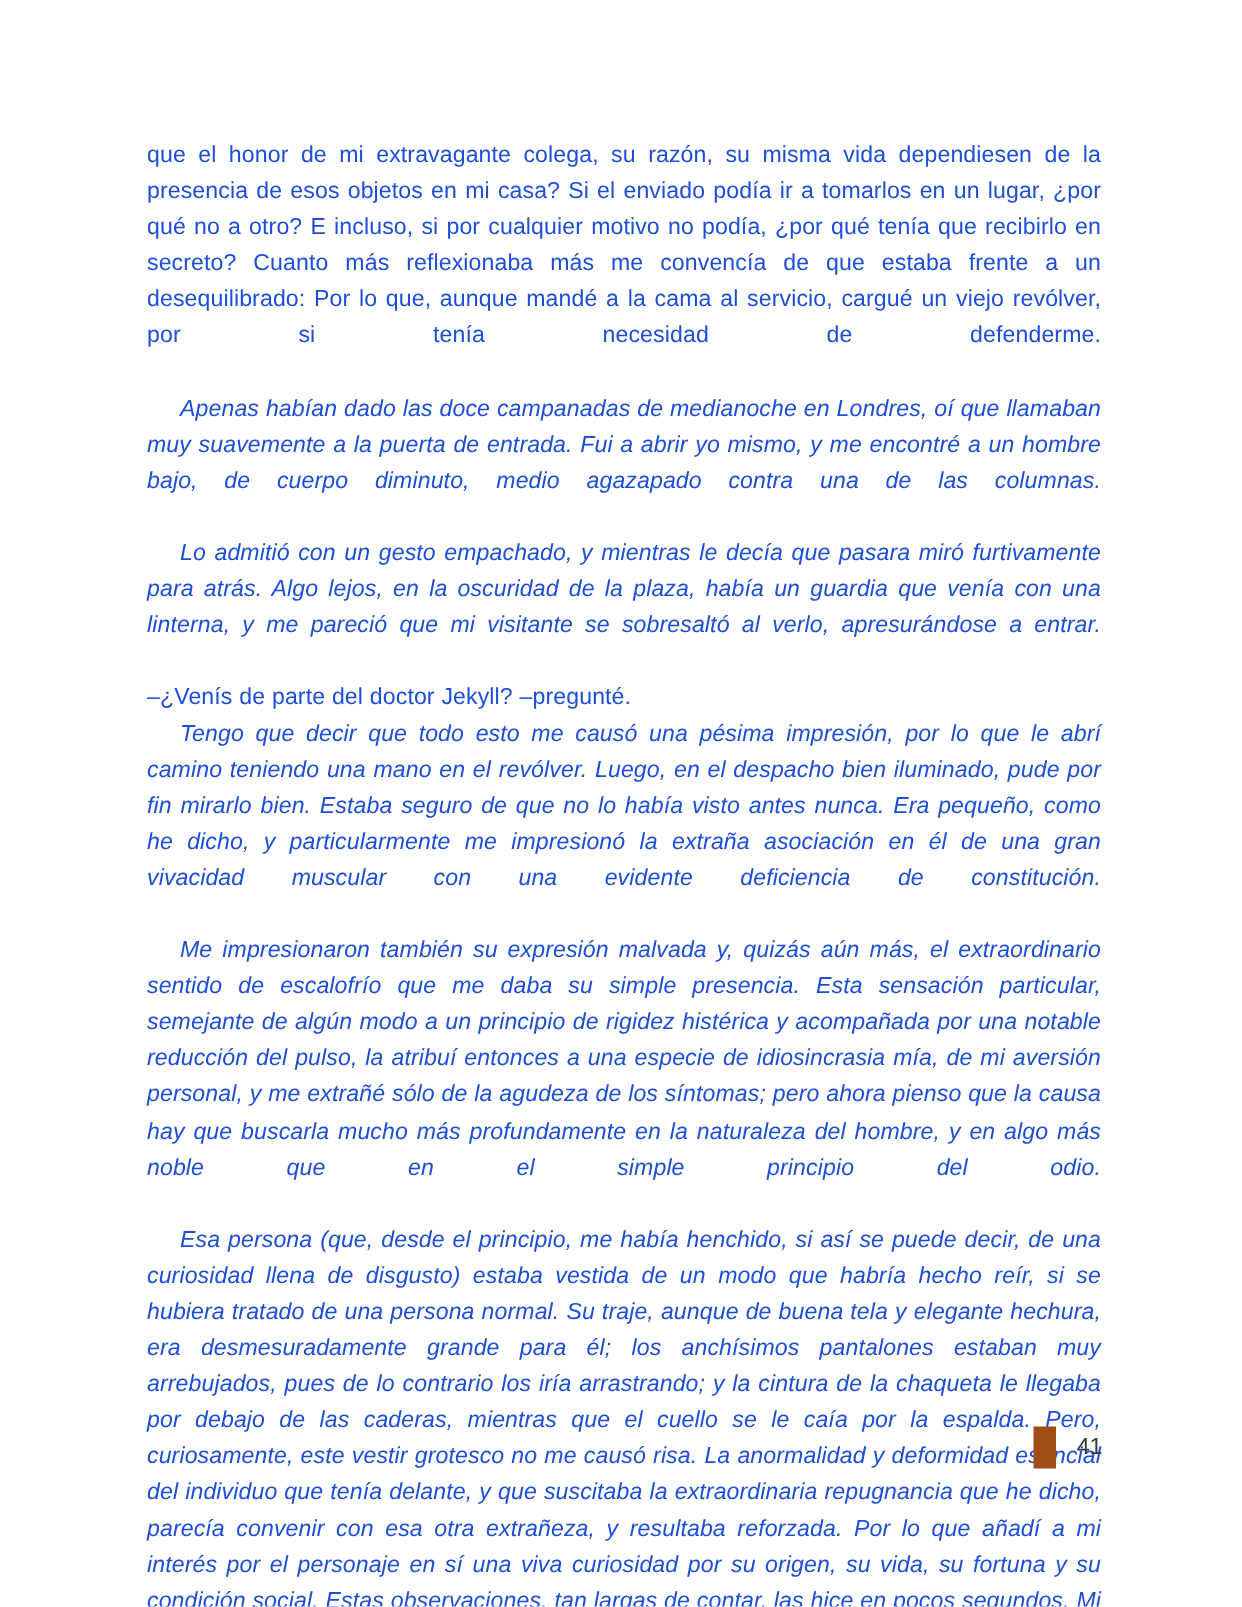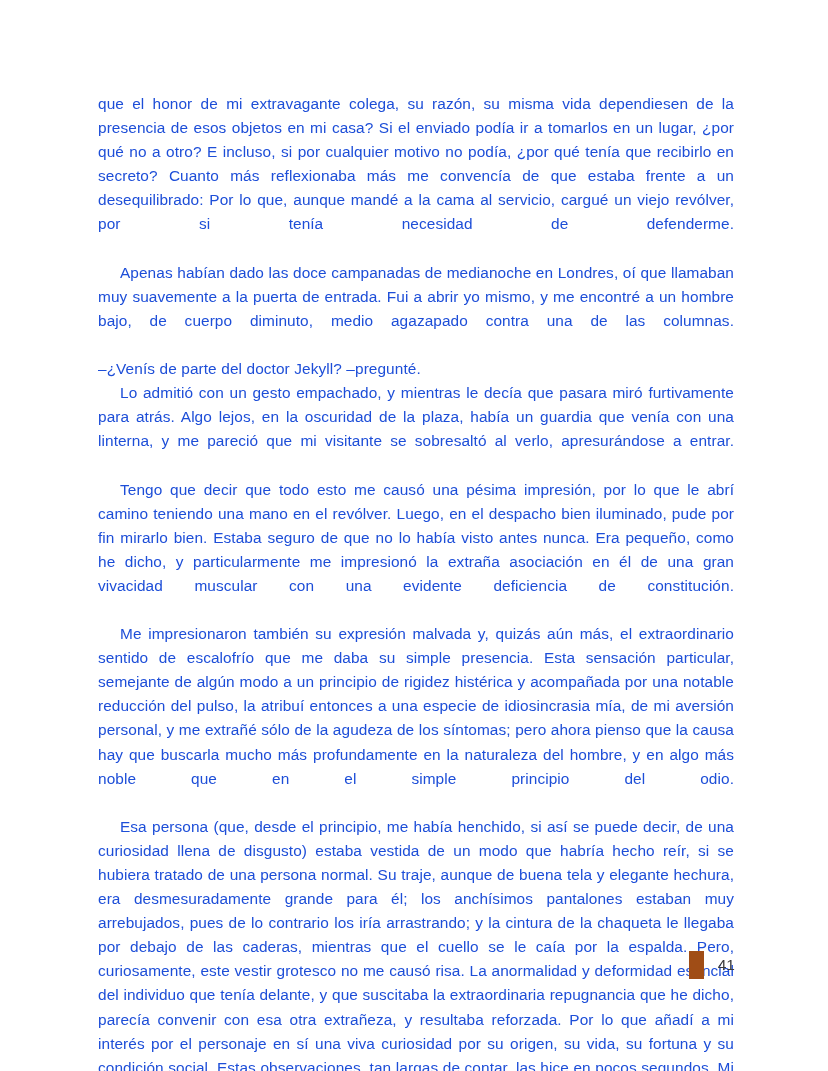--- a/index.html
+++ b/index.html
@@ -34,20 +34,21 @@
     font-size: 15.4px;
     line-height: 24.1px;
     color: #1d4ed8;
     letter-spacing: 0.005em;
     word-spacing: 0.01em;
     hyphens: none;
     -webkit-hyphens: none;
   }
   .para.indent {
     text-indent: 22px;
+    font-style: italic;
   }
   .para.no-indent {
     text-indent: 0;
   }
   .para.dialogue {
     text-indent: 0;
     text-align: left;
   }
   
   .para::after {
@@ -89,22 +90,22 @@
   }
 </style>
 </head>
 <body>
 
 <div class="page">
 
   <div class="text-column">
     <p class="para no-indent">que el honor de mi extravagante colega, su razón, su misma vida dependiesen de la presencia de esos objetos en mi casa? Si el enviado podía ir a tomarlos en un lugar, ¿por qué no a otro? E incluso, si por cualquier motivo no podía, ¿por qué tenía que recibirlo en secreto? Cuanto más reflexionaba más me convencía de que estaba frente a un desequilibrado: Por lo que, aunque mandé a la cama al servicio, cargué un viejo revólver, por si tenía necesidad de defenderme.</p>
     <p class="para indent">Apenas habían dado las doce campanadas de medianoche en Londres, oí que llamaban muy suavemente a la puerta de entrada. Fui a abrir yo mismo, y me encontré a un hombre bajo, de cuerpo diminuto, medio agazapado contra una de las columnas.</p>
+    <p class="para indent">Lo admitió con un gesto empachado, y mientras le decía que pasara miró furtivamente para atrás. Algo lejos, en la oscuridad de la plaza, había un guardia que venía con una linterna, y me pareció que mi visitante se sobresaltó al verlo, apresurándose a entrar.</p>
     <p class="para dialogue">–¿Venís de parte del doctor Jekyll? –pregunté.</p>
-    <p class="para indent">Lo admitió con un gesto empachado, y mientras le decía que pasara miró furtivamente para atrás. Algo lejos, en la oscuridad de la plaza, había un guardia que venía con una linterna, y me pareció que mi visitante se sobresaltó al verlo, apresurándose a entrar.</p>
     <p class="para indent">Tengo que decir que todo esto me causó una pésima impresión, por lo que le abrí camino teniendo una mano en el revólver. Luego, en el despacho bien iluminado, pude por fin mirarlo bien. Estaba seguro de que no lo había visto antes nunca. Era pequeño, como he dicho, y particularmente me impresionó la extraña asociación en él de una gran vivacidad muscular con una evidente deficiencia de constitución.</p>
     <p class="para indent">Me impresionaron también su expresión malvada y, quizás aún más, el extraordinario sentido de escalofrío que me daba su simple presencia. Esta sensación particular, semejante de algún modo a un principio de rigidez histérica y acompañada por una notable reducción del pulso, la atribuí entonces a una especie de idiosincrasia mía, de mi aversión personal, y me extrañé sólo de la agudeza de los síntomas; pero ahora pienso que la causa hay que buscarla mucho más profundamente en la naturaleza del hombre, y en algo más noble que en el simple principio del odio.</p>
     <p class="para indent lastline-left">Esa persona (que, desde el principio, me había henchido, si así se puede decir, de una curiosidad llena de disgusto) estaba vestida de un modo que habría hecho reír, si se hubiera tratado de una persona normal. Su traje, aunque de buena tela y elegante hechura, era desmesuradamente grande para él; los anchísimos pantalones estaban muy arrebujados, pues de lo contrario los iría arrastrando; y la cintura de la chaqueta le llegaba por debajo de las caderas, mientras que el cuello se le caía por la espalda. Pero, curiosamente, este vestir grotesco no me causó risa. La anormalidad y deformidad esencial del individuo que tenía delante, y que suscitaba la extraordinaria repugnancia que he dicho, parecía convenir con esa otra extrañeza, y resultaba reforzada. Por lo que añadí a mi interés por el personaje en sí una viva curiosidad por su origen, su vida, su fortuna y su condición social. Estas observaciones, tan largas de contar, las hice en pocos segundos. Mi visitante ardía con una ansiedad amenazadora.</p>
   </div>
 
   <div class="footer">
     <div class="footer-inner">
       <span class="page-marker"></span>
       <span class="page-number">41</span>
     </div>

